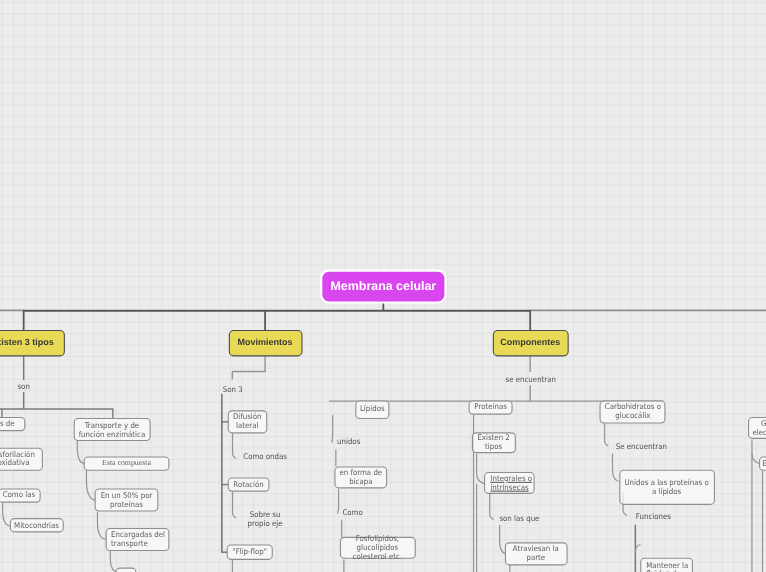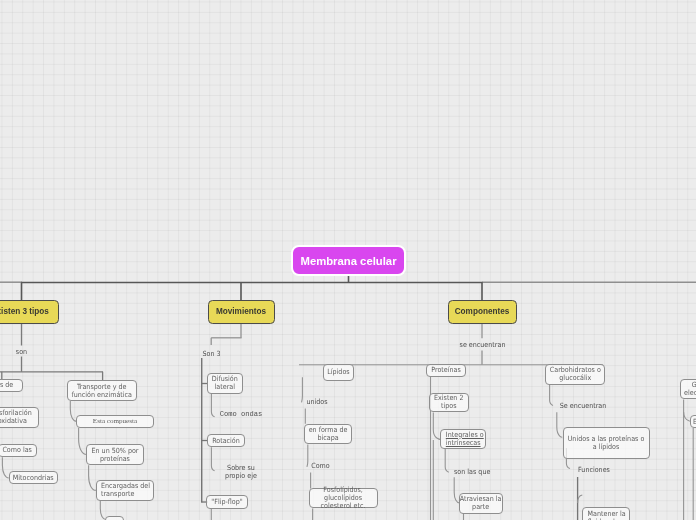--- a/index.html
+++ b/index.html
@@ -128,37 +128,37 @@
   <div class="node lvl2" style="left:298.7px;top:363.8px;width:31.5px;height:17px;margin-left:24px;">Lípidos</div>
   <div class="node lvl2" style="left:303.8px;top:423.5px;width:48.5px;height:20.8px;">en forma de
 bicapa</div>
   <div class="node lvl2" style="left:308.6px;top:488.4px;width:69px;height:20px;">Fosfolípidos, glucolípidos
 colesterol etc.</div>
   <div class="node lvl2" style="left:426px;top:363.8px;width:40px;height:13px;">Proteínas</div>
   <div class="node lvl2" style="left:429px;top:392.5px;width:39.5px;height:19.5px;">Existen 2
 tipos</div>
   <div class="node lvl2 left" style="left:440.3px;top:428.9px;width:46.2px;height:19.7px;text-decoration:underline;">Integrales o
 intrínsecas</div>
-  <div class="node lvl2" style="left:458.6px;top:492.5px;width:44px;height:21px;">Atraviesan la
+  <div class="node lvl2" style="left:458.6px;top:492.5px;width:57px;height:21px;">Atraviesan la
 parte</div>
   <div class="node lvl2" style="left:545.2px;top:364.3px;width:60.3px;height:20.3px;">Carbohidratos o
 glucocálix</div>
   <div class="node lvl2" style="left:562.5px;top:426.8px;width:87px;height:32px;">Unidos a las proteínas o
 a lípidos</div>
   <div class="node lvl2 left" style="left:582px;top:491px;width:48px;height:22px;margin-top:16px;">Mantener la
 fluidez de</div>
   <div class="node lvl2" style="left:679.7px;top:378.8px;width:56px;height:20.6px;">Gradiente
 electroquímico</div>
   <div class="node lvl2" style="left:689.7px;top:415.4px;width:40px;height:12.5px;">Establecer</div>
   <div class="node lvl2" style="left:105.3px;top:515.6px;width:19.2px;height:20px;">De</div>
 
   <div class="lbl" style="left:11px;top:347px;width:21px;height:10px;">son</div>
   <div class="lbl" style="left:201.5px;top:349px;width:20px;height:10px;">Son 3</div>
   <div class="lbl" style="left:459px;top:340px;width:47px;height:10px;">se encuentran</div>
-  <div class="lbl" style="left:219px;top:409.5px;width:44px;height:10px;font-family:Liberation Mono, monospace;">Como ondas</div>
+  <div class="lbl" style="left:219px;top:409.5px;width:44px;height:10px;">Como ondas</div>
   <div class="lbl" style="left:219px;top:463px;width:44px;height:18px;">Sobre su
 propio eje</div>
   <div class="lbl" style="left:303px;top:397px;width:28px;height:10px;">unidos</div>
   <div class="lbl" style="left:307.5px;top:461px;width:26px;height:10px;">Como</div>
   <div class="lbl" style="left:453.2px;top:466.5px;width:38px;height:10px;">son las que</div>
   <div class="lbl" style="left:554px;top:400.5px;width:58px;height:10px;">Se encuentran</div>
   <div class="lbl" style="left:578px;top:464.5px;width:32px;height:10px;">Funciones</div>
 
 </div>
 

